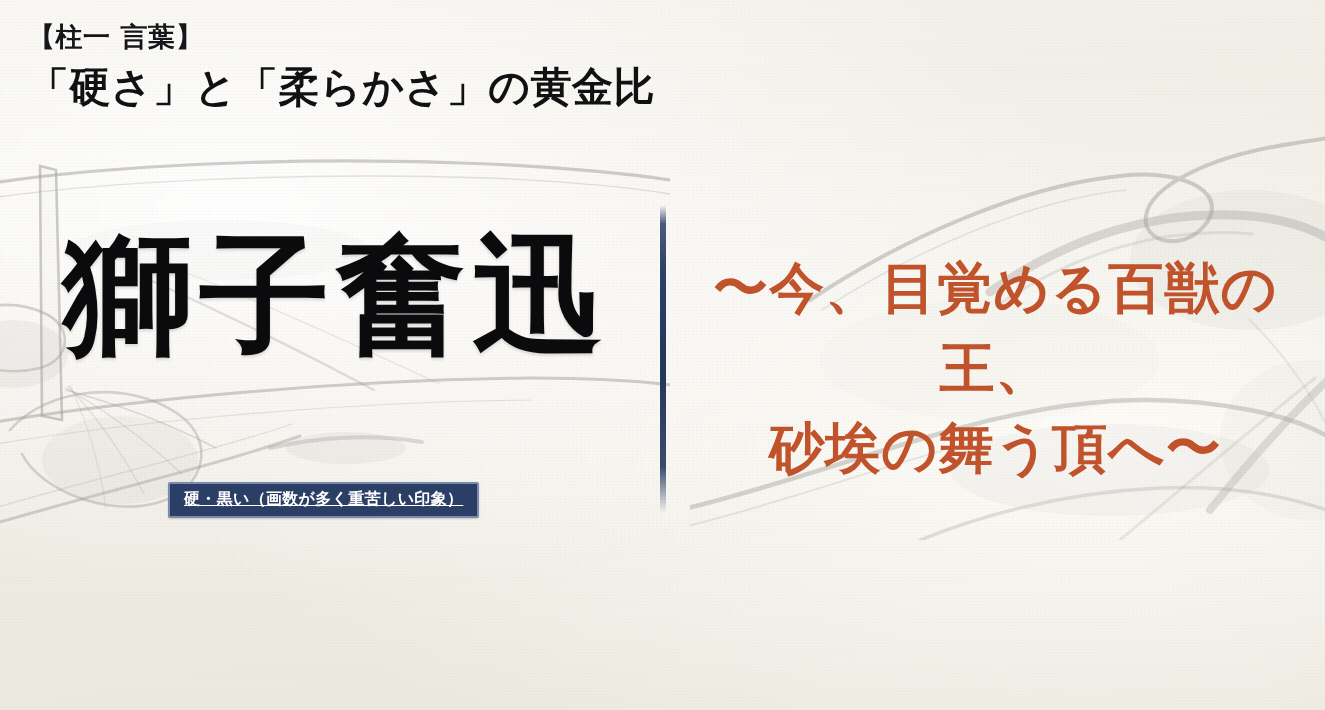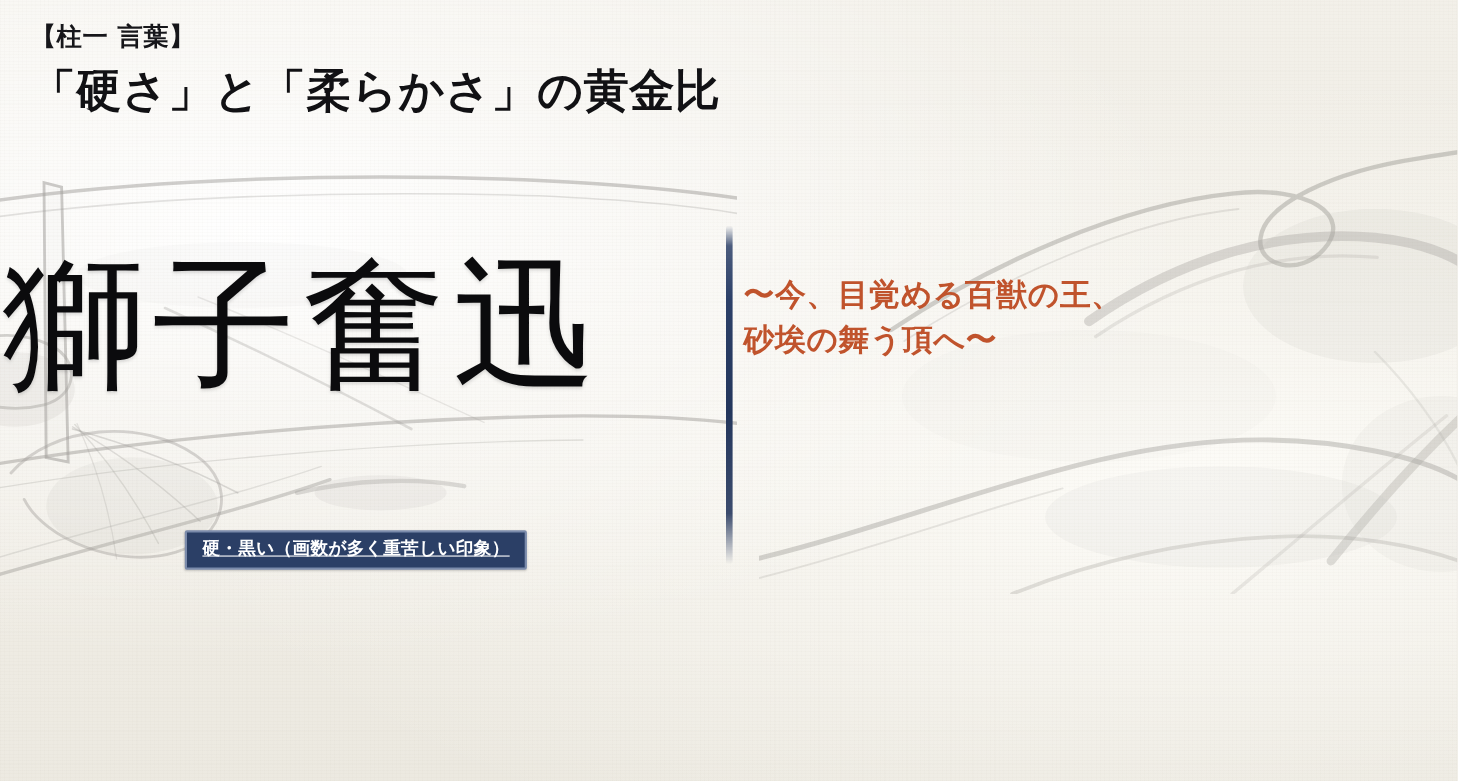--- a/index.html
+++ b/index.html
@@ -27,21 +27,21 @@
       repeating-linear-gradient(90deg, rgba(140,130,110,0.02) 0 1px, rgba(255,255,255,0) 1px 4px);
     pointer-events:none;
   }
   .art{ position:absolute; pointer-events:none; }
   #art-left{ left:-30px; top:130px; width:700px; height:420px; opacity:.62; }
   #art-right{ left:690px; top:110px; width:660px; height:430px; opacity:.6; }
 
   
   #header{ position:absolute; left:28px; top:20px; }
   #kicker{
-    font-size:23px; font-weight:700; color:#16161a;
+    font-size:27px; font-weight:700; color:#16161a;
     letter-spacing:.02em; line-height:1.25;
     font-family:"DejaVu Sans","Liberation Sans",sans-serif;
   }
   #headline{
     margin-top:8px;
     font-size:41px; font-weight:700; color:#111114;
     letter-spacing:.01em; line-height:1.22;
     font-family:Liberation Serif, serif;
   }
 
@@ -60,35 +60,36 @@
       rgba(40,60,100,0) 100%);
     border-radius:3px;
     filter:blur(.3px);
   }
 
   .side{ position:absolute; top:0; }
   #side-hard{ left:0; width:660px; height:370px; }
   #side-soft{ left:666px; width:659px; height:370px; }
 
   #hard-term{
-    position:absolute; left:2px; right:0; top:60px;
+    position:absolute; left:12px; right:0; top:60px;
+    text-align:center;
     font-family:"DejaVu Serif","Liberation Serif",serif;
-    font-weight:400;
+    font-weight:700;
     font-size:130px;
     line-height:1;
     letter-spacing:.05em;
     color:#0b0b0d;
     text-shadow:0 2px 3px rgba(60,60,60,.18);
   }
   #soft-term{
     position:absolute; left:10px; right:10px; top:78px;
-    text-align:left;
+    text-align:center;
     font-family:"DejaVu Serif","Liberation Serif",serif;
     font-weight:700;
-    font-size:28px;
+    font-size:55px;
     line-height:1.45;
     letter-spacing:.02em;
     color:#c0532c;
   }
 
   .badge{
     position:absolute; bottom:22px;
     padding:5px 14px 6px;
     font-size:16px; font-weight:700;
     color:#ffffff;

